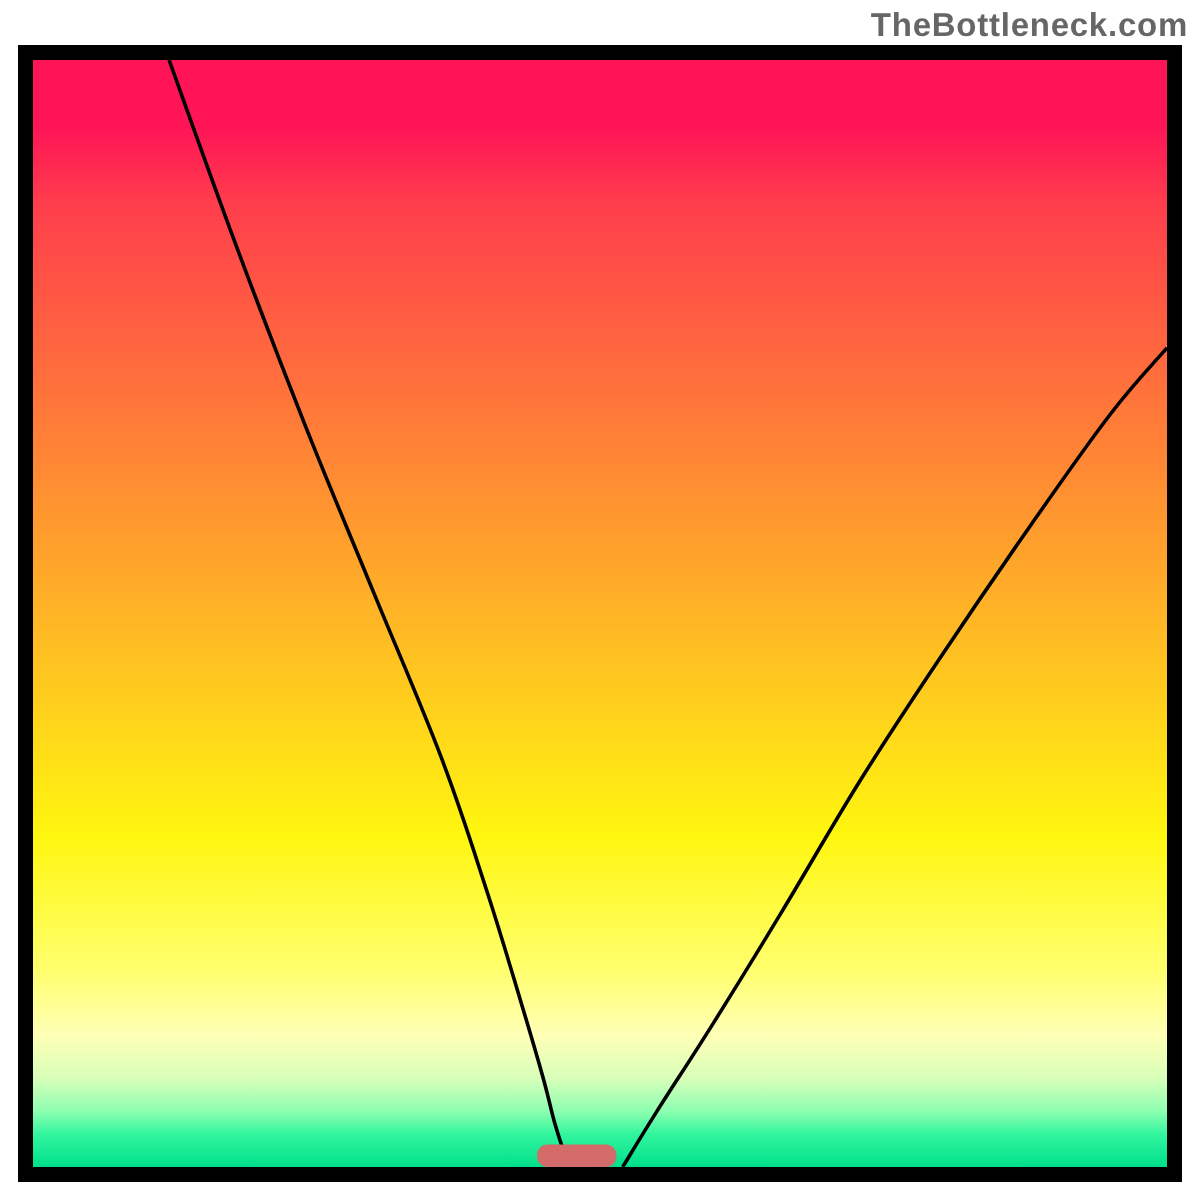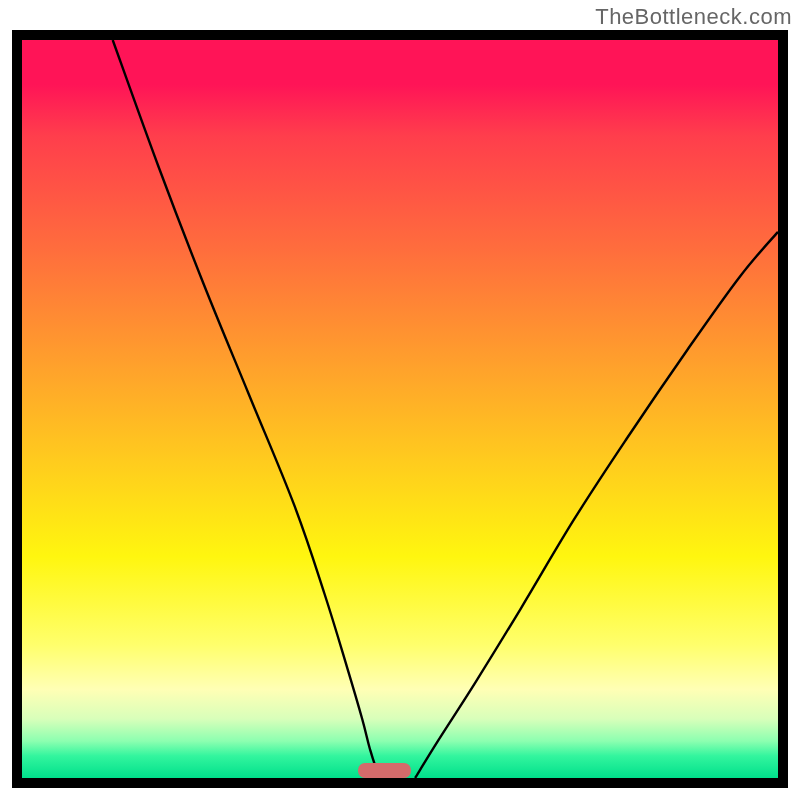--- a/index.html
+++ b/index.html
@@ -8,20 +8,21 @@
     width: 800px;
     height: 800px;
     background: #ffffff;
     font-family: Arial, Helvetica, sans-serif;
     overflow: hidden;
   }
   .wrap {
     position: relative;
     width: 800px;
     height: 800px;
+    font-weight: bold;
   }
   .attribution {
     position: absolute;
     top: 4px;
     right: 8px;
     color: #666666;
     font-size: 22px;
     letter-spacing: 0.5px;
     z-index: 30;
   }

